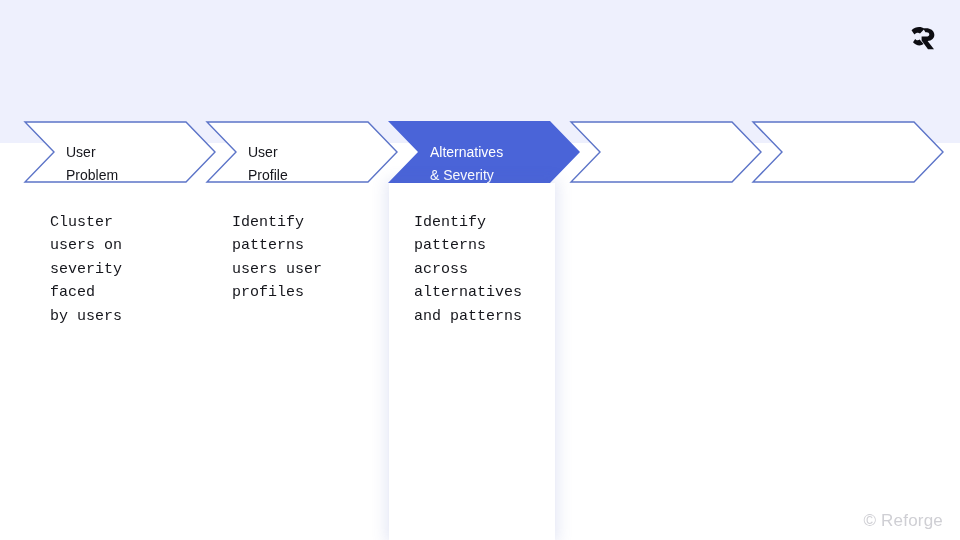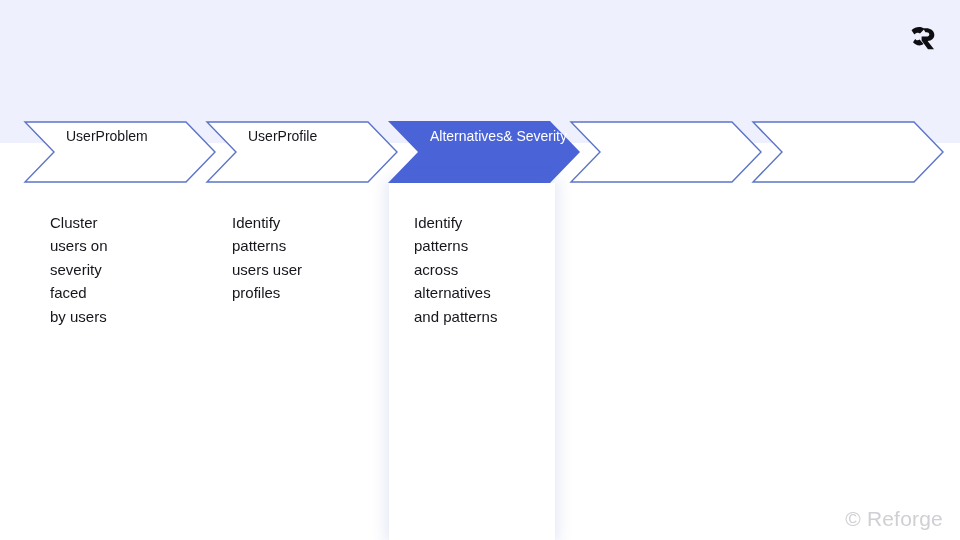--- a/index.html
+++ b/index.html
@@ -29,45 +29,45 @@
 
   
   .chevron-strip{
     position:absolute;left:0;top:121px;width:960px;height:64px;
   }
   .chev{
     position:absolute;top:0;height:62px;
   }
   .chev svg{display:block;width:100%;height:100%;overflow:visible;}
   .chev-label{
-    position:absolute;top:4px;height:62px;
-    display:flex;flex-direction:row;justify-content:center;
+    position:absolute;top:12px;height:62px;
+    display:flex;flex-direction:column;justify-content:center;
     font-size:14px;line-height:23px;color:#15161c;
     pointer-events:none;white-space:nowrap;
   }
   .chev-label.is-active{color:#ffffff;}
 
   
   .detail-card{
     position:absolute;left:389px;top:183px;width:166px;height:357px;
     background:#ffffff;
     box-shadow:0 0 14px 3px rgba(86,104,190,0.16);
   }
   .col{
     position:absolute;top:211px;
     font-size:15px;line-height:23.4px;color:#15161c;
   }
-  .col div{white-space:nowrap;}
+  .col div{white-space:nowrap;font-family:Liberation Mono, monospace;}
   .col-1{left:50px;}
   .col-2{left:232px;}
   .col-3{left:414px;}
 
   .watermark{
     position:absolute;right:17px;bottom:9px;
-    font-size:21px;color:#cfcfd4;letter-spacing:0.2px;
+    font-size:17px;color:#cfcfd4;letter-spacing:0.2px;
   }
 </style>
 </head>
 <body>
 
 <div id="slide">
 
   <div class="header-band"></div>
 
 

